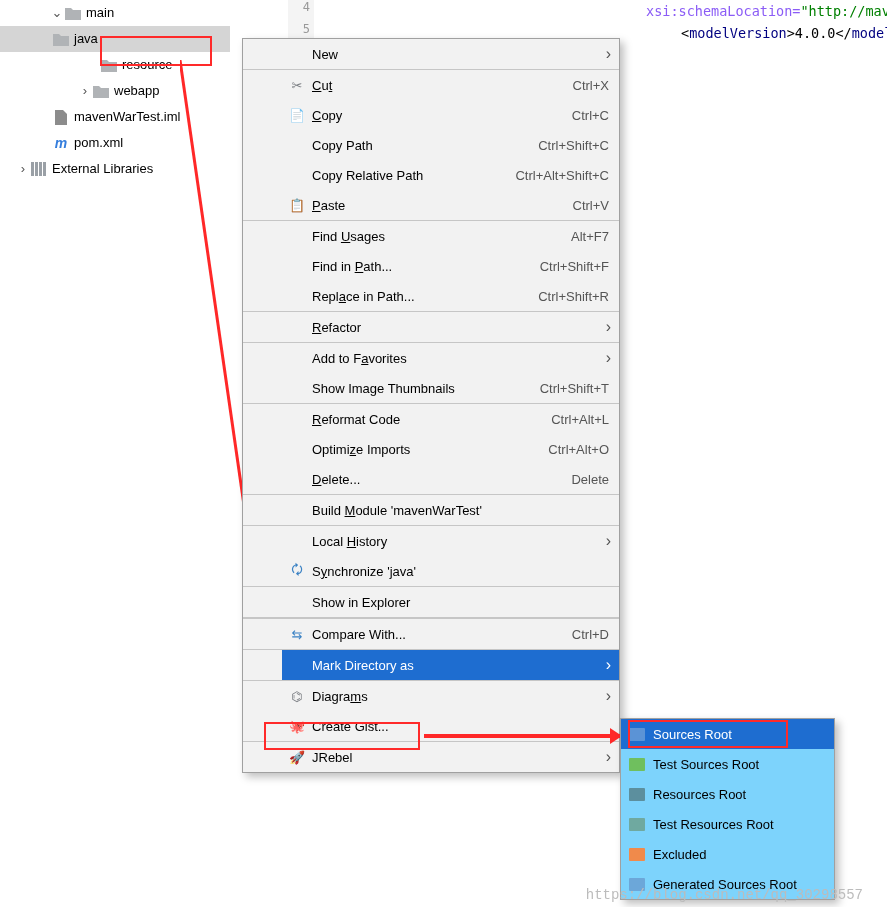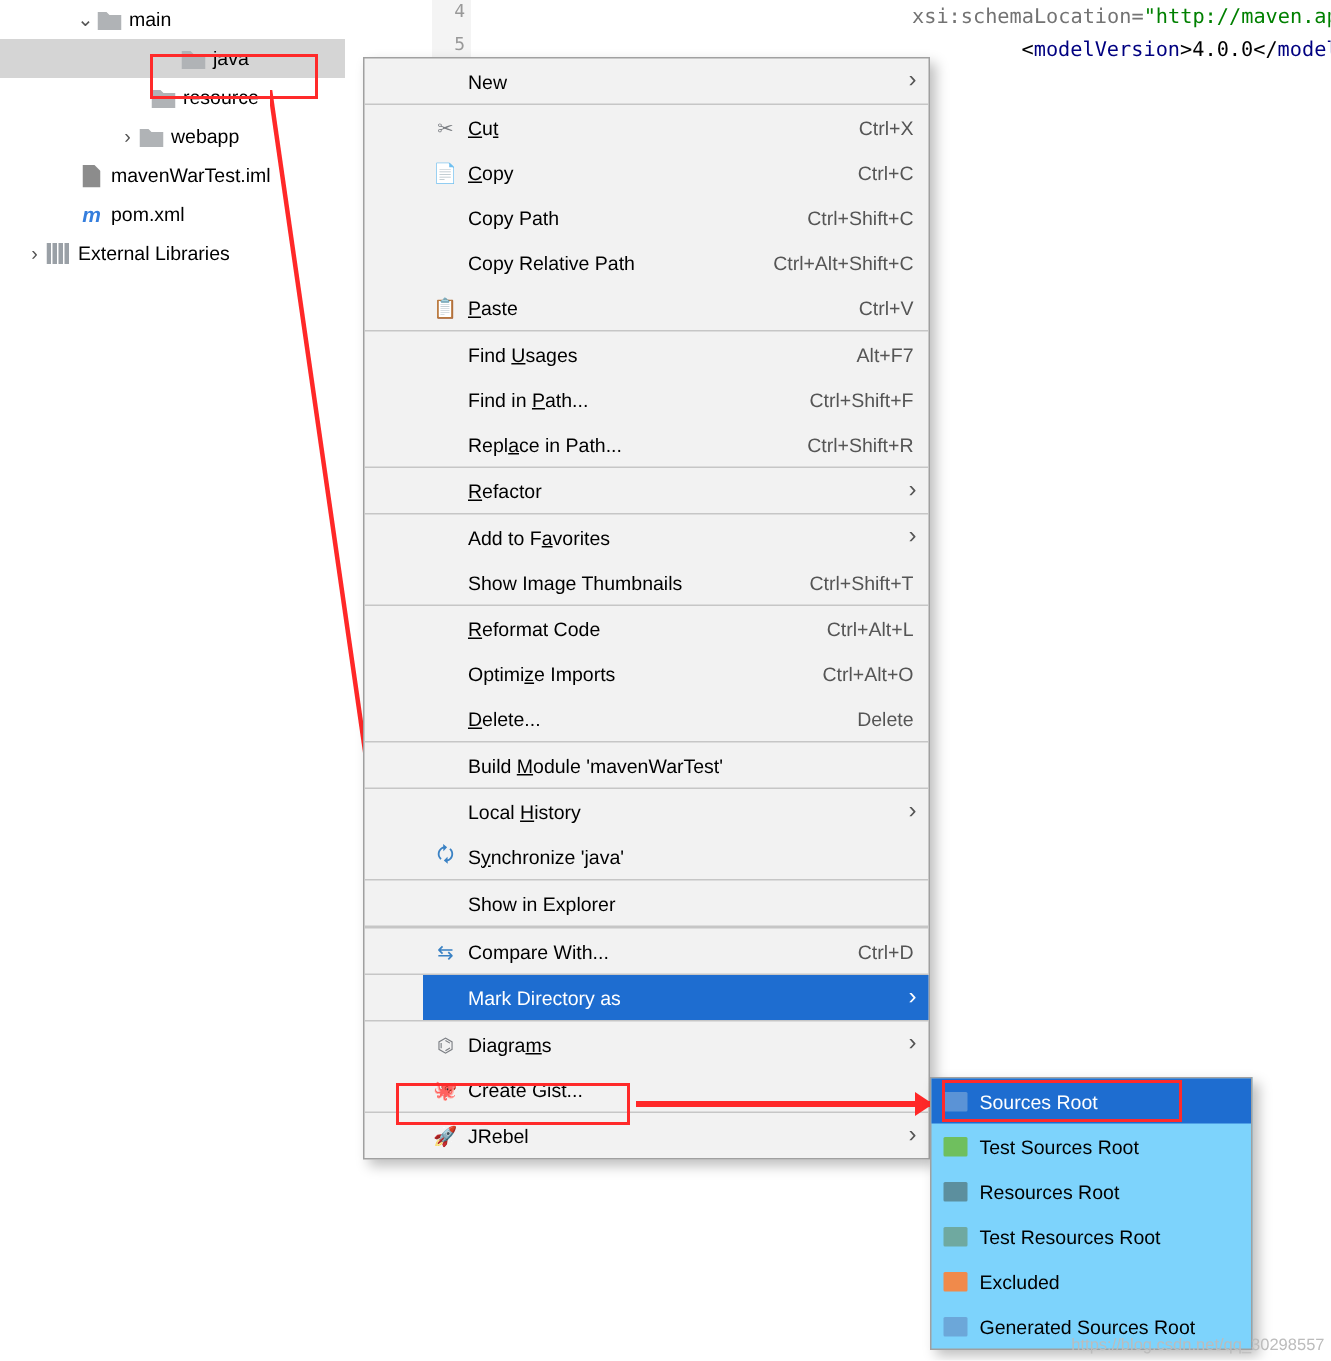--- a/index.html
+++ b/index.html
@@ -42,21 +42,21 @@
     pointer-events:none;
   }
 
   
   .editor { position:absolute; left:288px; top:0; right:0; font-family: Consolas, monospace; font-size:13.5px; line-height:22px;}
   .gutter { position:absolute; left:288px; top:0; width:26px; background:#f4f4f4; font-family: Consolas, monospace; font-size:12px; color:#999; text-align:right; padding-right:4px;}
   .gutter div{height:22px;}
   .editor-line { position:absolute; left:320px; white-space:pre; }
   .editor-hl { background:#fffde5; bottom:2px; }
   .tag{color:#000080;}
-  .txt{color:#737373;}
+  .txt{color:#8b5cf6;margin-left:38px;}
   .attr{color:#008000;}
 
   
   .menu {
     position:absolute; left:242px; top:38px;
     width:378px;
     background:#f2f2f2;
     border:1px solid #a0a0a0;
     box-shadow:4px 4px 8px rgba(0,0,0,.25);
   }
@@ -111,38 +111,38 @@
   .sw-orange{background:#f08a4b;}
   .sw-gblue {background:#6ca7d9;}
 
   .src-box{
     position:absolute; border:2px solid #ff2a2a;
     left:628px; top:720px; width:160px; height:28px;
     pointer-events:none;
   }
 
   .watermark{
-    position:absolute; right:4px; bottom:4px;
-    color:#bcbcbc; font-size:11px; font-family:Liberation Sans, sans-serif;
+    position:absolute; right:24px; bottom:4px;
+    color:#bcbcbc; font-size:14px; font-family:Liberation Mono, monospace;
   }
 </style>
 </head>
 <body>
 
 <div class="tree">
   <div class="tree-row" style="padding-left:50px">
     <span class="arrow">⌄</span>
     <span class="icon folder-icon">
       <svg width="16" height="13" viewBox="0 0 16 13">
           <path d="M0 1h6l2 2h8v10H0z"></path>
         </svg>
     </span>
     <span>main</span>
   </div>
-  <div class="tree-row sel" style="padding-left:120px">
+  <div class="tree-row sel" style="padding-left:52px">
     <span class="icon folder-icon">
       <svg width="16" height="13" viewBox="0 0 16 13">
           <path d="M0 1h6l2 2h8v10H0z"></path>
         </svg>
     </span>
     <span>java</span>
   </div>
   <div class="tree-row" style="padding-left:100px">
     <span class="icon folder-icon">
       <svg width="16" height="13" viewBox="0 0 16 13">

